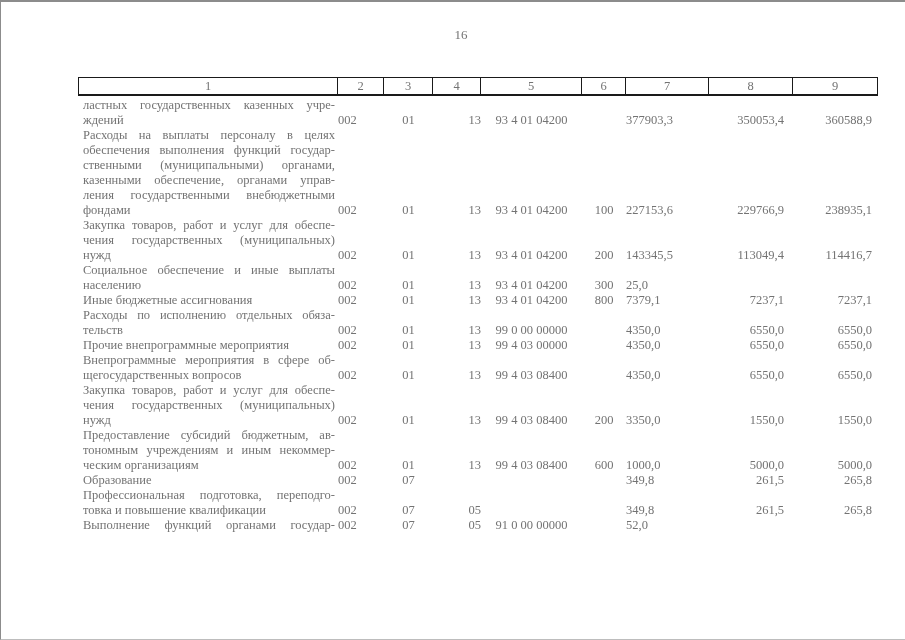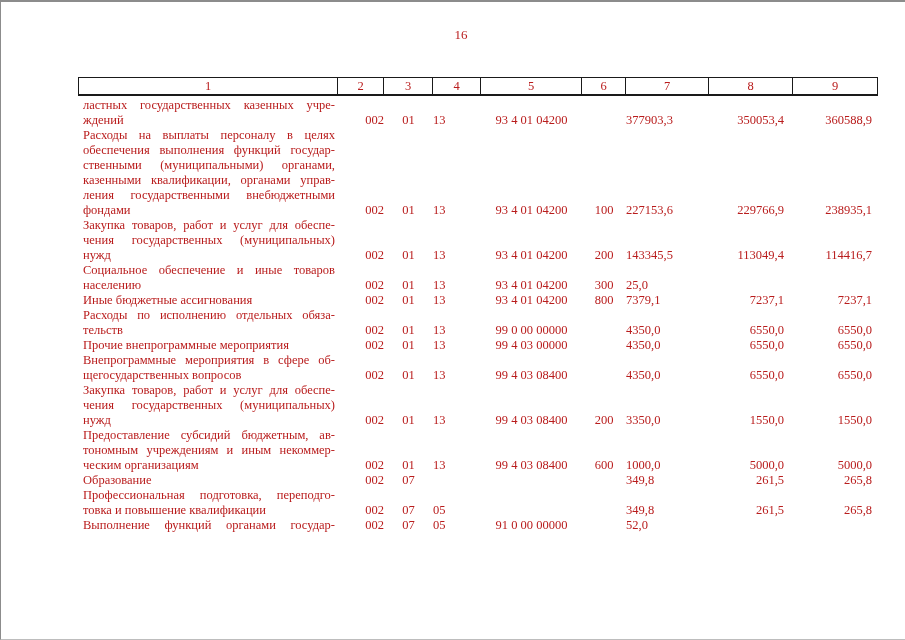--- a/index.html
+++ b/index.html
@@ -37,33 +37,33 @@
   .hcell:last-child{border-right:none;}
   .hc1{width:259px;} .hc2{width:46px;} .hc3{width:49px;} .hc4{width:48px;}
   .hc5{width:101px;} .hc6{width:44px;} .hc7{width:83px;} .hc8{width:84px;}
   .hc9{flex:1;}
   .tbody{padding-top:2px;}
   .trow{display:flex;align-items:flex-end;}
   .col{box-sizing:border-box;font-size:12.5px;line-height:15px;}
   .c1{width:260px;padding-left:5px;padding-right:3px;}
   .c1 .line{white-space:nowrap;}
   .c1 .line.just{text-align:justify;text-align-last:justify;}
-  .c2{width:46px;text-align:right;}
+  .c2{width:46px;text-align:left;}
   .c3{width:49px;text-align:center;}
-  .c4{width:48px;text-align:left;}
+  .c4{width:48px;text-align:right;}
   .c5{width:101px;text-align:center;white-space:nowrap;font-family:Liberation Serif, serif;}
   .c6{width:44px;text-align:center;}
   .c7{width:83px;padding-right:9px;}
   .c8{width:84px;text-align:right;padding-right:9px;}
   .c9{width:85px;text-align:right;padding-right:6px;}
 </style>
 </head>
 <body>
 
-<div class="page" style="background: rgb(255, 255, 255); color: #b91c1c;">
+<div class="page" style="background: rgb(255, 255, 255); color: #737373;">
   <div class="page-number">16</div>
   <div class="budget-table">
     <div class="thead">
         <div class="hcell hc1">1</div>
         <div class="hcell hc2">2</div>
         <div class="hcell hc3">3</div>
         <div class="hcell hc4">4</div>
         <div class="hcell hc5">5</div>
         <div class="hcell hc6">6</div>
         <div class="hcell hc7">7</div>
@@ -83,21 +83,21 @@
           <div class="col c6"></div>
           <div class="col c7">377903,3</div>
           <div class="col c8">350053,4</div>
           <div class="col c9">360588,9</div>
         </div>
         <div class="trow">
           <div class="col c1">
             <div class="line just">Расходы на выплаты персоналу в целях</div>
             <div class="line just">обеспечения выполнения функций государ-</div>
             <div class="line just">ственными (муниципальными) органами,</div>
-            <div class="line just">казенными квалификации, органами управ-</div>
+            <div class="line just">казенными обеспечение, органами управ-</div>
             <div class="line just">ления государственными внебюджетными</div>
             <div class="line">фондами</div>
           </div>
           <div class="col c2">002</div>
           <div class="col c3">01</div>
           <div class="col c4">13</div>
           <div class="col c5">93 4 01 04200</div>
           <div class="col c6">100</div>
           <div class="col c7">227153,6</div>
           <div class="col c8">229766,9</div>
@@ -113,21 +113,21 @@
           <div class="col c3">01</div>
           <div class="col c4">13</div>
           <div class="col c5">93 4 01 04200</div>
           <div class="col c6">200</div>
           <div class="col c7">143345,5</div>
           <div class="col c8">113049,4</div>
           <div class="col c9">114416,7</div>
         </div>
         <div class="trow">
           <div class="col c1">
-            <div class="line just">Социальное обеспечение и иные товаров</div>
+            <div class="line just">Социальное обеспечение и иные выплаты</div>
             <div class="line">населению</div>
           </div>
           <div class="col c2">002</div>
           <div class="col c3">01</div>
           <div class="col c4">13</div>
           <div class="col c5">93 4 01 04200</div>
           <div class="col c6">300</div>
           <div class="col c7">25,0</div>
           <div class="col c8"></div>
           <div class="col c9"></div>

